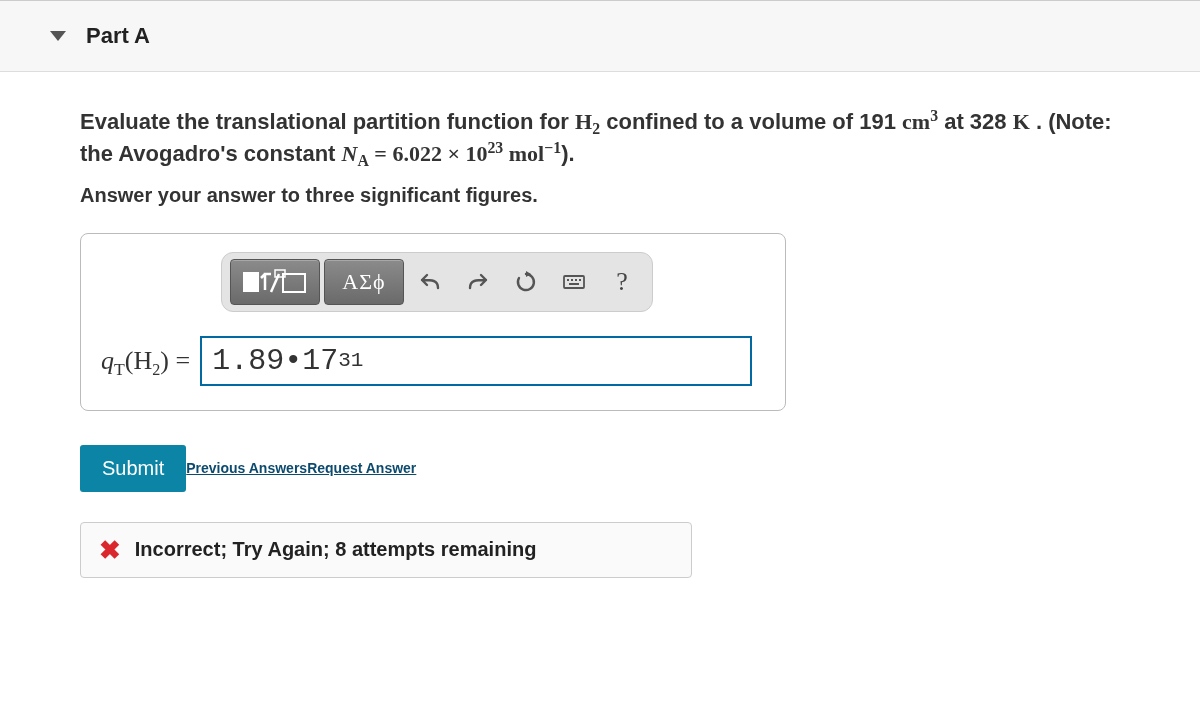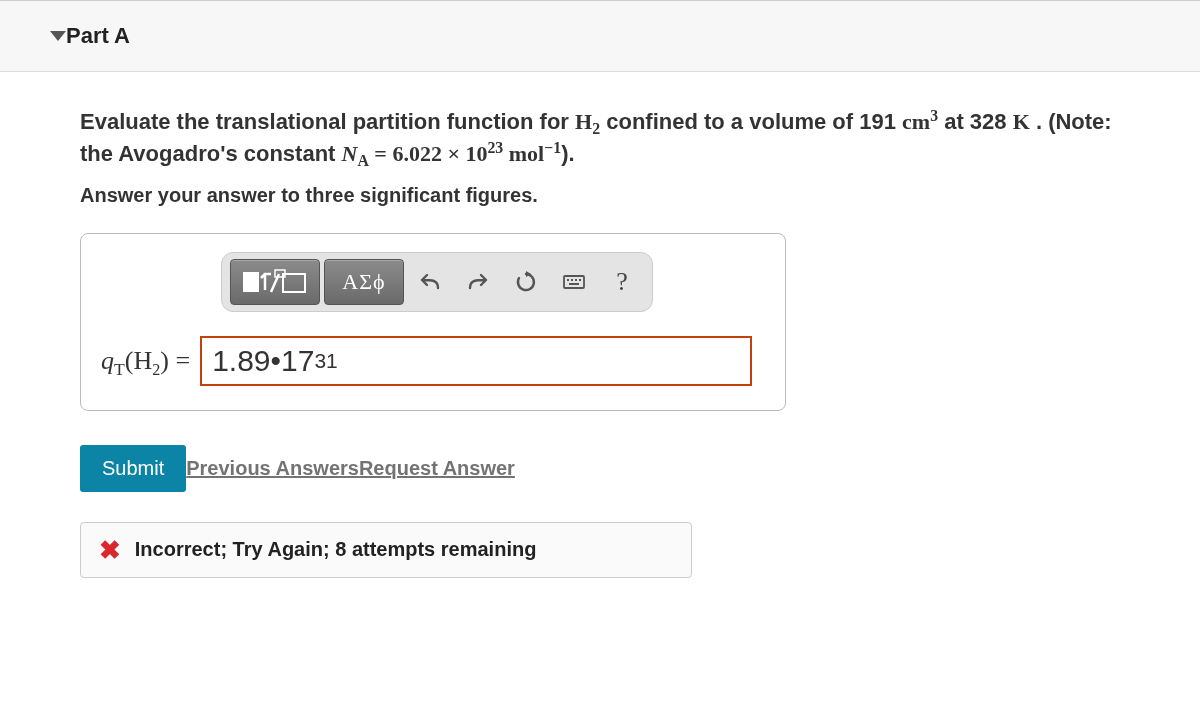--- a/index.html
+++ b/index.html
@@ -15,20 +15,21 @@
     position: relative;
     box-sizing: border-box;
   }
   .part-header {
     border-top: 1px solid #ccc;
     border-bottom: 1px solid #ddd;
     background: #f7f7f7;
     padding: 22px 0 22px 50px;
     display: flex;
     align-items: center;
+    gap: 20px;
   }
   .part-header .caret {
     width: 0;
     height: 0;
     border-left: 8px solid transparent;
     border-right: 8px solid transparent;
     border-top: 10px solid #555;
   }
   .part-header .title {
     font-weight: 700;
@@ -98,25 +99,25 @@
     font-family: "Times New Roman", serif;
     font-style: italic;
     font-size: 26px;
     white-space: nowrap;
   }
   .lhs .upright { font-style: normal; }
   .lhs .small-sub { font-size: 0.68em; vertical-align: sub; font-style: normal; line-height:0;}
   .lhs .small-sub2 { font-size: 0.62em; vertical-align: sub; line-height:0;}
   .answer-input {
     margin-left: 10px;
-    border: 2px solid #c2410c;
+    border: 2px solid #0369a1;
     width: 552px;
     height: 50px;
     box-sizing: border-box;
-    font-family: Liberation Sans, sans-serif;
+    font-family: Liberation Mono, monospace;
     font-size: 30px;
     padding: 2px 10px;
     display: flex;
     align-items: center;
   }
   .answer-input .expo { font-size: 0.7em; vertical-align: super; line-height: 0; }
   .actions {
     margin-top: 34px;
     display: flex;
     align-items: center;
@@ -125,24 +126,24 @@
     background: #0b84a5;
     color: #fff;
     font-size: 20px;
     padding: 12px 22px;
     border: none;
     border-radius: 3px;
     cursor: pointer;
     font-family: inherit;
   }
   .link {
-    color: #737373;
+    color: #0c4a6e;
     font-weight: 700;
     text-decoration: underline;
-    font-size: 20px;
+    font-size: 14px;
     cursor: pointer;
   }
   .feedback {
     margin-top: 30px;
     border: 1px solid #ccc;
     border-radius: 4px;
     background: #fafafa;
     padding: 14px 18px;
     display: inline-flex;
     align-items: center;

